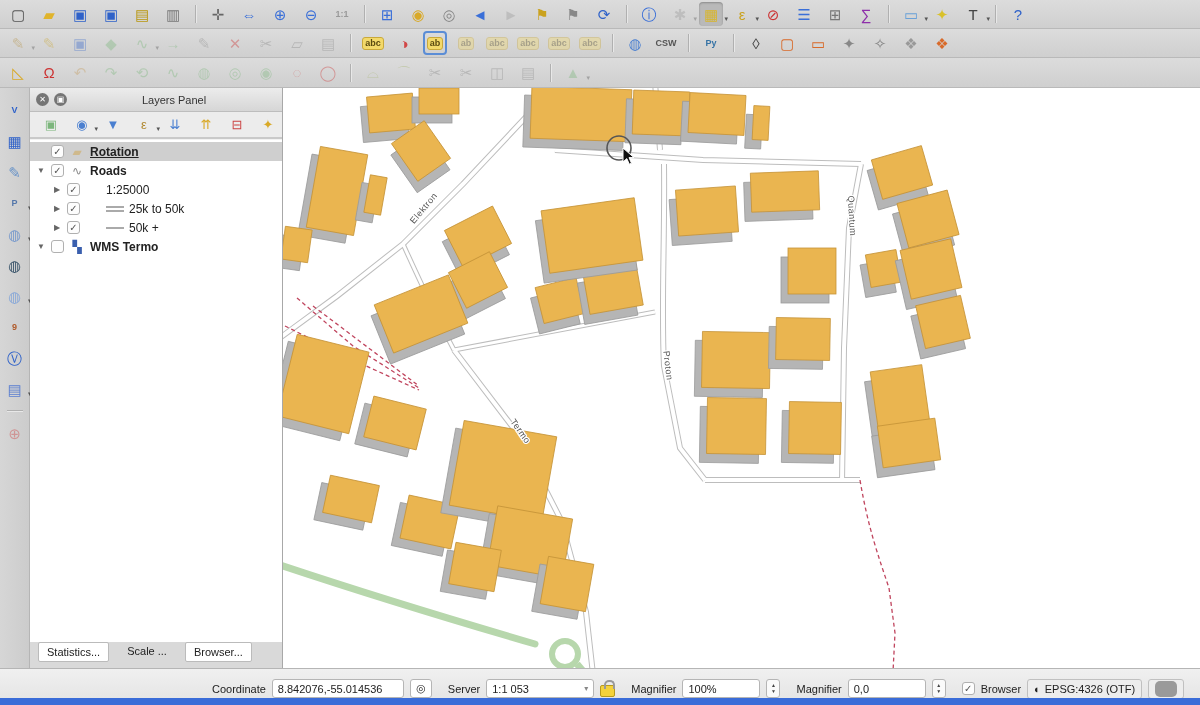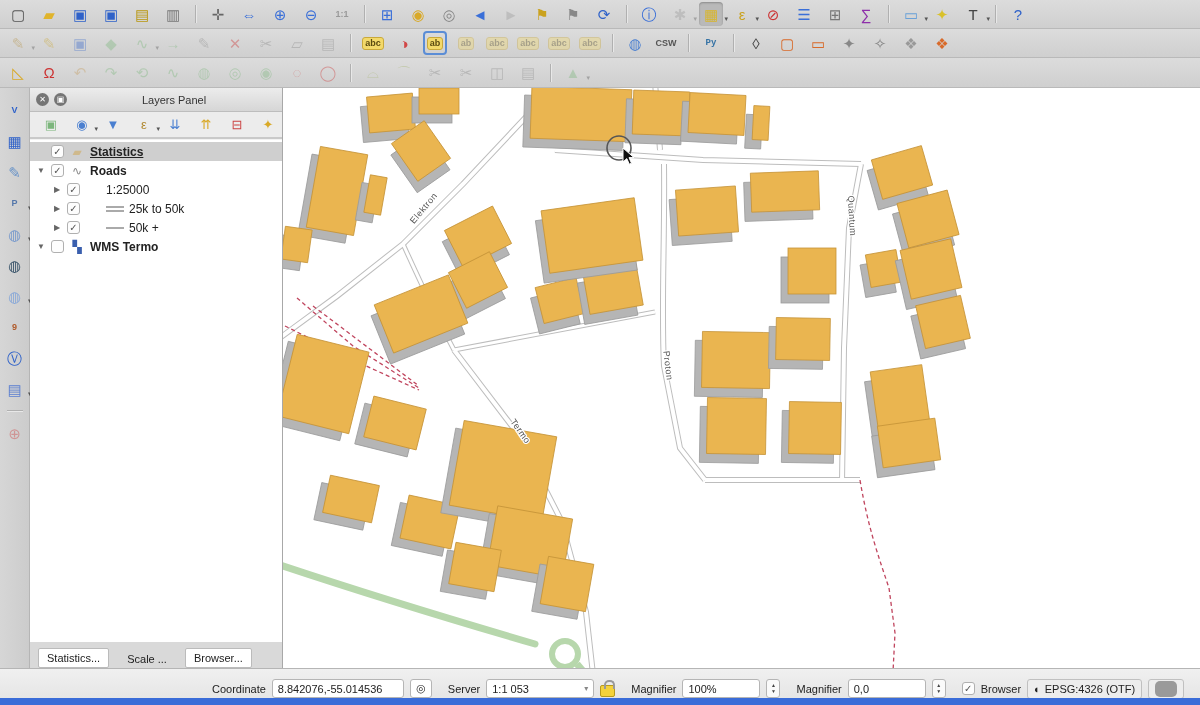--- a/index.html
+++ b/index.html
@@ -57,21 +57,21 @@
   .licon { width:16px; text-align:center; font-size:12px; }
   .sym { display:none; }
   .sym.double { display:inline-block; width:18px; height:6px; border-top:2px solid #aaa;
     border-bottom:2px solid #aaa; }
   .sym.single { display:inline-block; width:18px; height:2px; background:#aaa; }
   
   #map { position:absolute; left:283px; top:88px; width:917px; height:580px; background:#fff; }
   #map svg { display:block; }
   
   #tabs { position:absolute; left:30px; top:642px; width:253px; height:26px; background:#d9d9d9;
-    border-right:1px solid #a8a8a8; display:flex; align-items:flex-end; gap:10px; padding:0 8px;
+    border-right:1px solid #a8a8a8; display:flex; align-items:flex-start; gap:10px; padding:0 8px;
     font-size:11px; color:#222; }
   .tab { padding:3px 8px; }
   .tab.boxed { background:#fff; border:1px solid #bbb; border-radius:2px; }
   
   #status { position:absolute; left:0; top:668px; width:1200px; height:40px;
     background:linear-gradient(#f0f0f0,#e2e2e2); border-top:1px solid #b5b5b5;
     display:flex; align-items:center; font-size:11px; color:#222; gap:6px; padding-left:212px; }
   .sbox { background:#fff; border:1px solid #b5b5b5; border-radius:3px; height:19px;
     display:flex; align-items:center; padding:0 5px; }
   .sspin { width:14px; height:19px; border:1px solid #b5b5b5; border-radius:3px; background:#fafafa;
@@ -255,21 +255,21 @@
     </span>
     <span class="tbtn sep"></span>
     <span class="tbtn">
       <span class="g" style="color: rgb(74, 127, 208);">◍</span>
     </span>
     <span class="tbtn small">
       <span class="g" style="color: rgb(85, 85, 85);">CSW</span>
     </span>
     <span class="tbtn sep"></span>
     <span class="tbtn small">
-      <span class="g" style="color: rgb(54, 115, 165); font-family: Liberation Mono, monospace;">Py</span>
+      <span class="g" style="color: rgb(54, 115, 165);">Py</span>
     </span>
     <span class="tbtn sep"></span>
     <span class="tbtn">
       <span class="g" style="color: rgb(68, 68, 68);">◊</span>
     </span>
     <span class="tbtn">
       <span class="g" style="color: rgb(216, 106, 42);">▢</span>
     </span>
     <span class="tbtn">
       <span class="g" style="color: rgb(216, 106, 42);">▭</span>
@@ -418,21 +418,21 @@
         <span class="g" style="color: rgb(217, 169, 39);">✦</span>
       </span>
     </div>
   <div id="tree">
 
       <div class="trow sel bold ul ind1">
         <span class="exp"></span>
         <span class="cb">✓</span>
         <span class="licon" style="color: rgb(207, 185, 140);">▰</span>
 
-        <span class="llabel">Statistics</span>
+        <span class="llabel">Rotation</span>
       </div>
 
       <div class="trow bold ind1">
         <span class="exp">▼</span>
         <span class="cb">✓</span>
         <span class="licon" style="color: rgb(138, 138, 138);">∿</span>
 
         <span class="llabel">Roads</span>
       </div>
 

